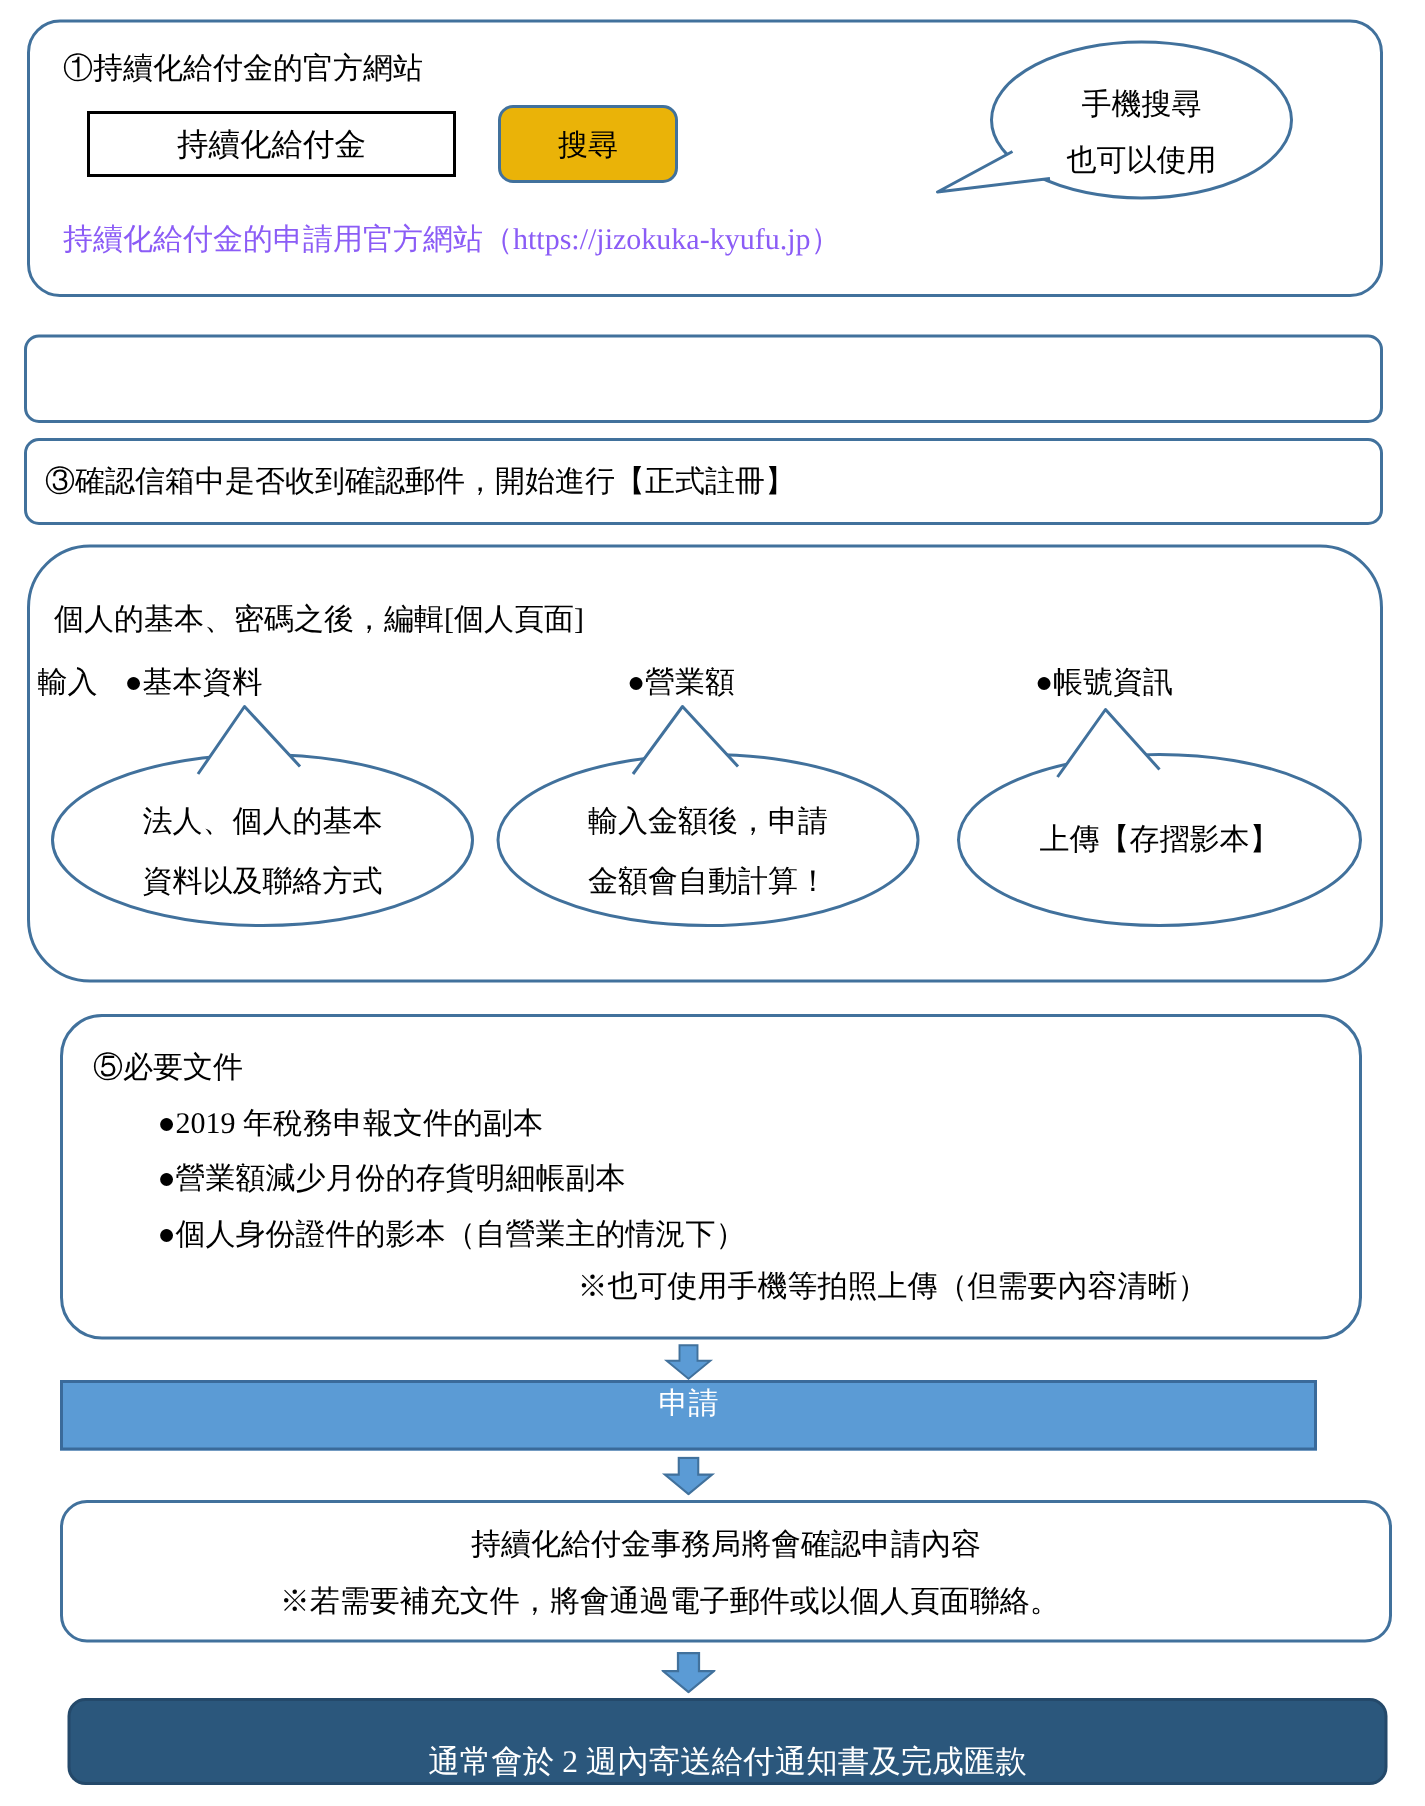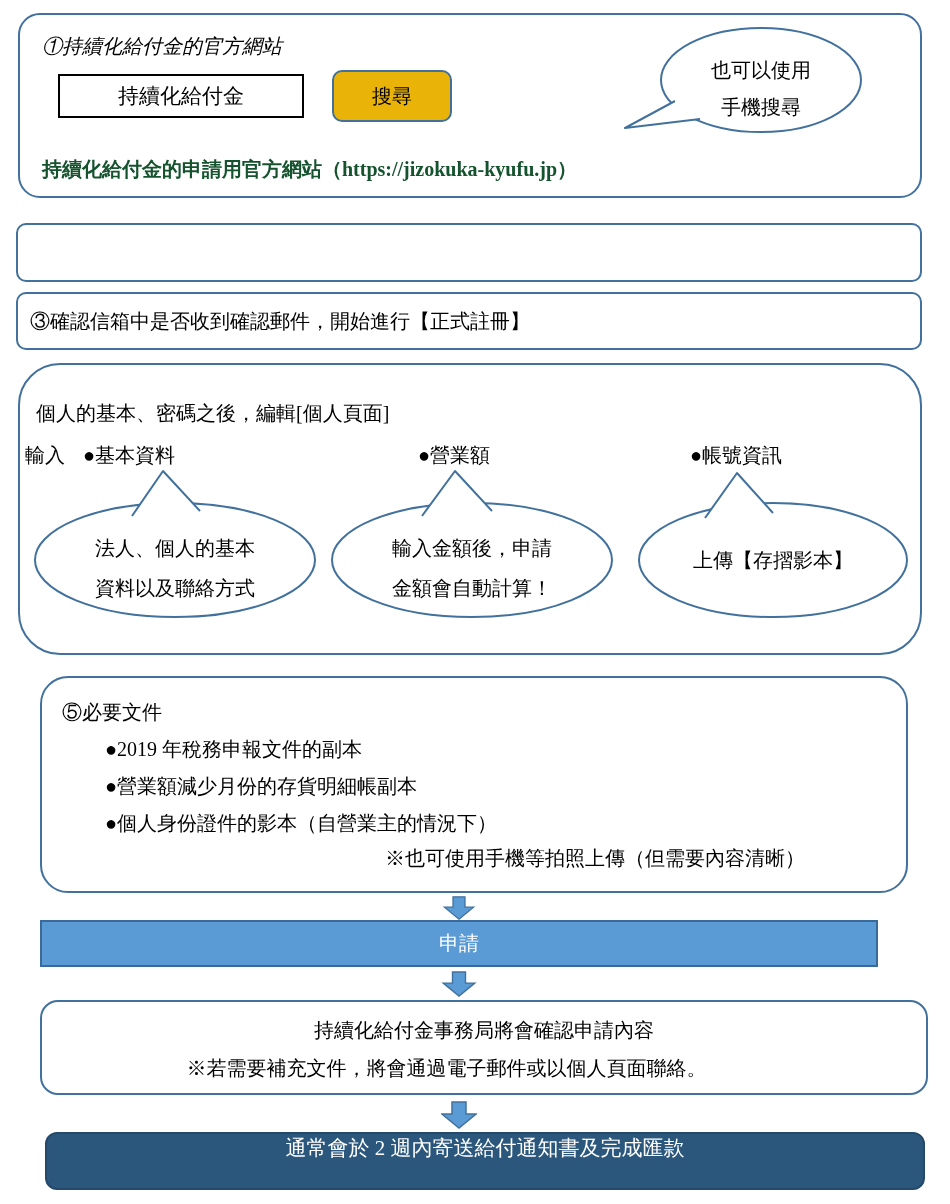--- a/index.html
+++ b/index.html
@@ -16,59 +16,59 @@
     position:absolute;left:58px;top:74px;width:246px;height:44px;
     border:2.5px solid #000;box-sizing:border-box;text-align:center;
     font-size:21px;font-family:inherit;background:#fff;outline:none;padding:10px;
   }
   .search-btn{
     position:absolute;left:332px;top:70px;width:120px;height:52px;
     background:#eab308;border:2.5px solid #41719C;border-radius:10px;
     box-sizing:border-box;font-size:20px;font-family:inherit;color:#000;
     display:flex;align-items:center;justify-content:center;cursor:pointer;
   }
-  .url-note{position:absolute;left:42px;top:156px;font-size:20px;color:#14532d;white-space:nowrap;font-weight:bold;}
+  .url-note{position:absolute;left:42px;top:146px;font-size:20px;color:#8b5cf6;white-space:nowrap;}
   
   .bubble{position:absolute;}
   .bubble svg{position:absolute;left:0;top:0;}
   .bubble .btxt{position:absolute;text-align:center;font-size:20px;}
   
   .apply-bar{
     position:absolute;left:40px;top:920px;width:838px;height:47px;
     background:#5B9BD5;border:2px solid #3A6A9A;box-sizing:border-box;
-    color:#fff;font-size:20px;display:flex;align-items:center;justify-content:center;cursor:pointer;
+    color:#fff;font-size:20px;display:flex;align-items:flex-start;justify-content:center;cursor:pointer;
   }
   .final-bar{
     position:absolute;left:45px;top:1132px;width:880px;height:58px;
     background:#2B577C;border:2px solid #24496A;border-radius:12px;box-sizing:border-box;
-    color:#fff;font-size:21px;display:flex;align-items:flex-start;justify-content:center;
+    color:#fff;font-size:21px;display:flex;align-items:flex-end;justify-content:center;
   }
   .arrow{position:absolute;width:36px;}
 </style>
 </head>
 <body>
 
 <div class="page">
 
   <div class="rbox" style="left:18px;top:13px;width:904px;height:185px;border-radius:22px;"></div>
-  <div class="txt" style="left:42px;top:34px;font-style:italic;">①持續化給付金的官方網站</div>
+  <div class="txt" style="left:42px;top:34px;">①持續化給付金的官方網站</div>
   <input class="search-input" readonly="" value="持續化給付金" style="">
   <div class="search-btn">
     <span>搜尋</span>
   </div>
   <div class="url-note">持續化給付金的申請用官方網站（https://jizokuka-kyufu.jp）</div>
 
   <div class="bubble" style="left:600px;top:18px;width:280px;height:128px;">
     <svg width="280" height="128" viewBox="0 0 280 128">
       <ellipse cx="161" cy="62" rx="100" ry="52" fill="#fff" stroke="#41719C" stroke-width="2"></ellipse>
       <path d="M 75 83 L 25 110 L 100 101" fill="#fff" stroke="#41719C" stroke-width="2" stroke-linejoin="round"></path>
     </svg>
     <div class="btxt" style="left:61px;top:34px;width:200px;line-height:37px;">
+      <div>手機搜尋</div>
       <div>也可以使用</div>
-      <div>手機搜尋</div>
     </div>
   </div>
 
   <div class="rbox" style="left:16px;top:223px;width:906px;height:59px;border-radius:10px;"></div>
 
   <div class="rbox" style="left:16px;top:292px;width:906px;height:58px;border-radius:10px;"></div>
   <div class="txt" style="left:30px;top:309px;">③確認信箱中是否收到確認郵件，開始進行【正式註冊】</div>
 
   <div class="rbox" style="left:18px;top:363px;width:904px;height:292px;border-radius:42px;"></div>
   <div class="txt" style="left:36px;top:401px;">個人的基本、密碼之後，編輯[個人頁面]</div>

